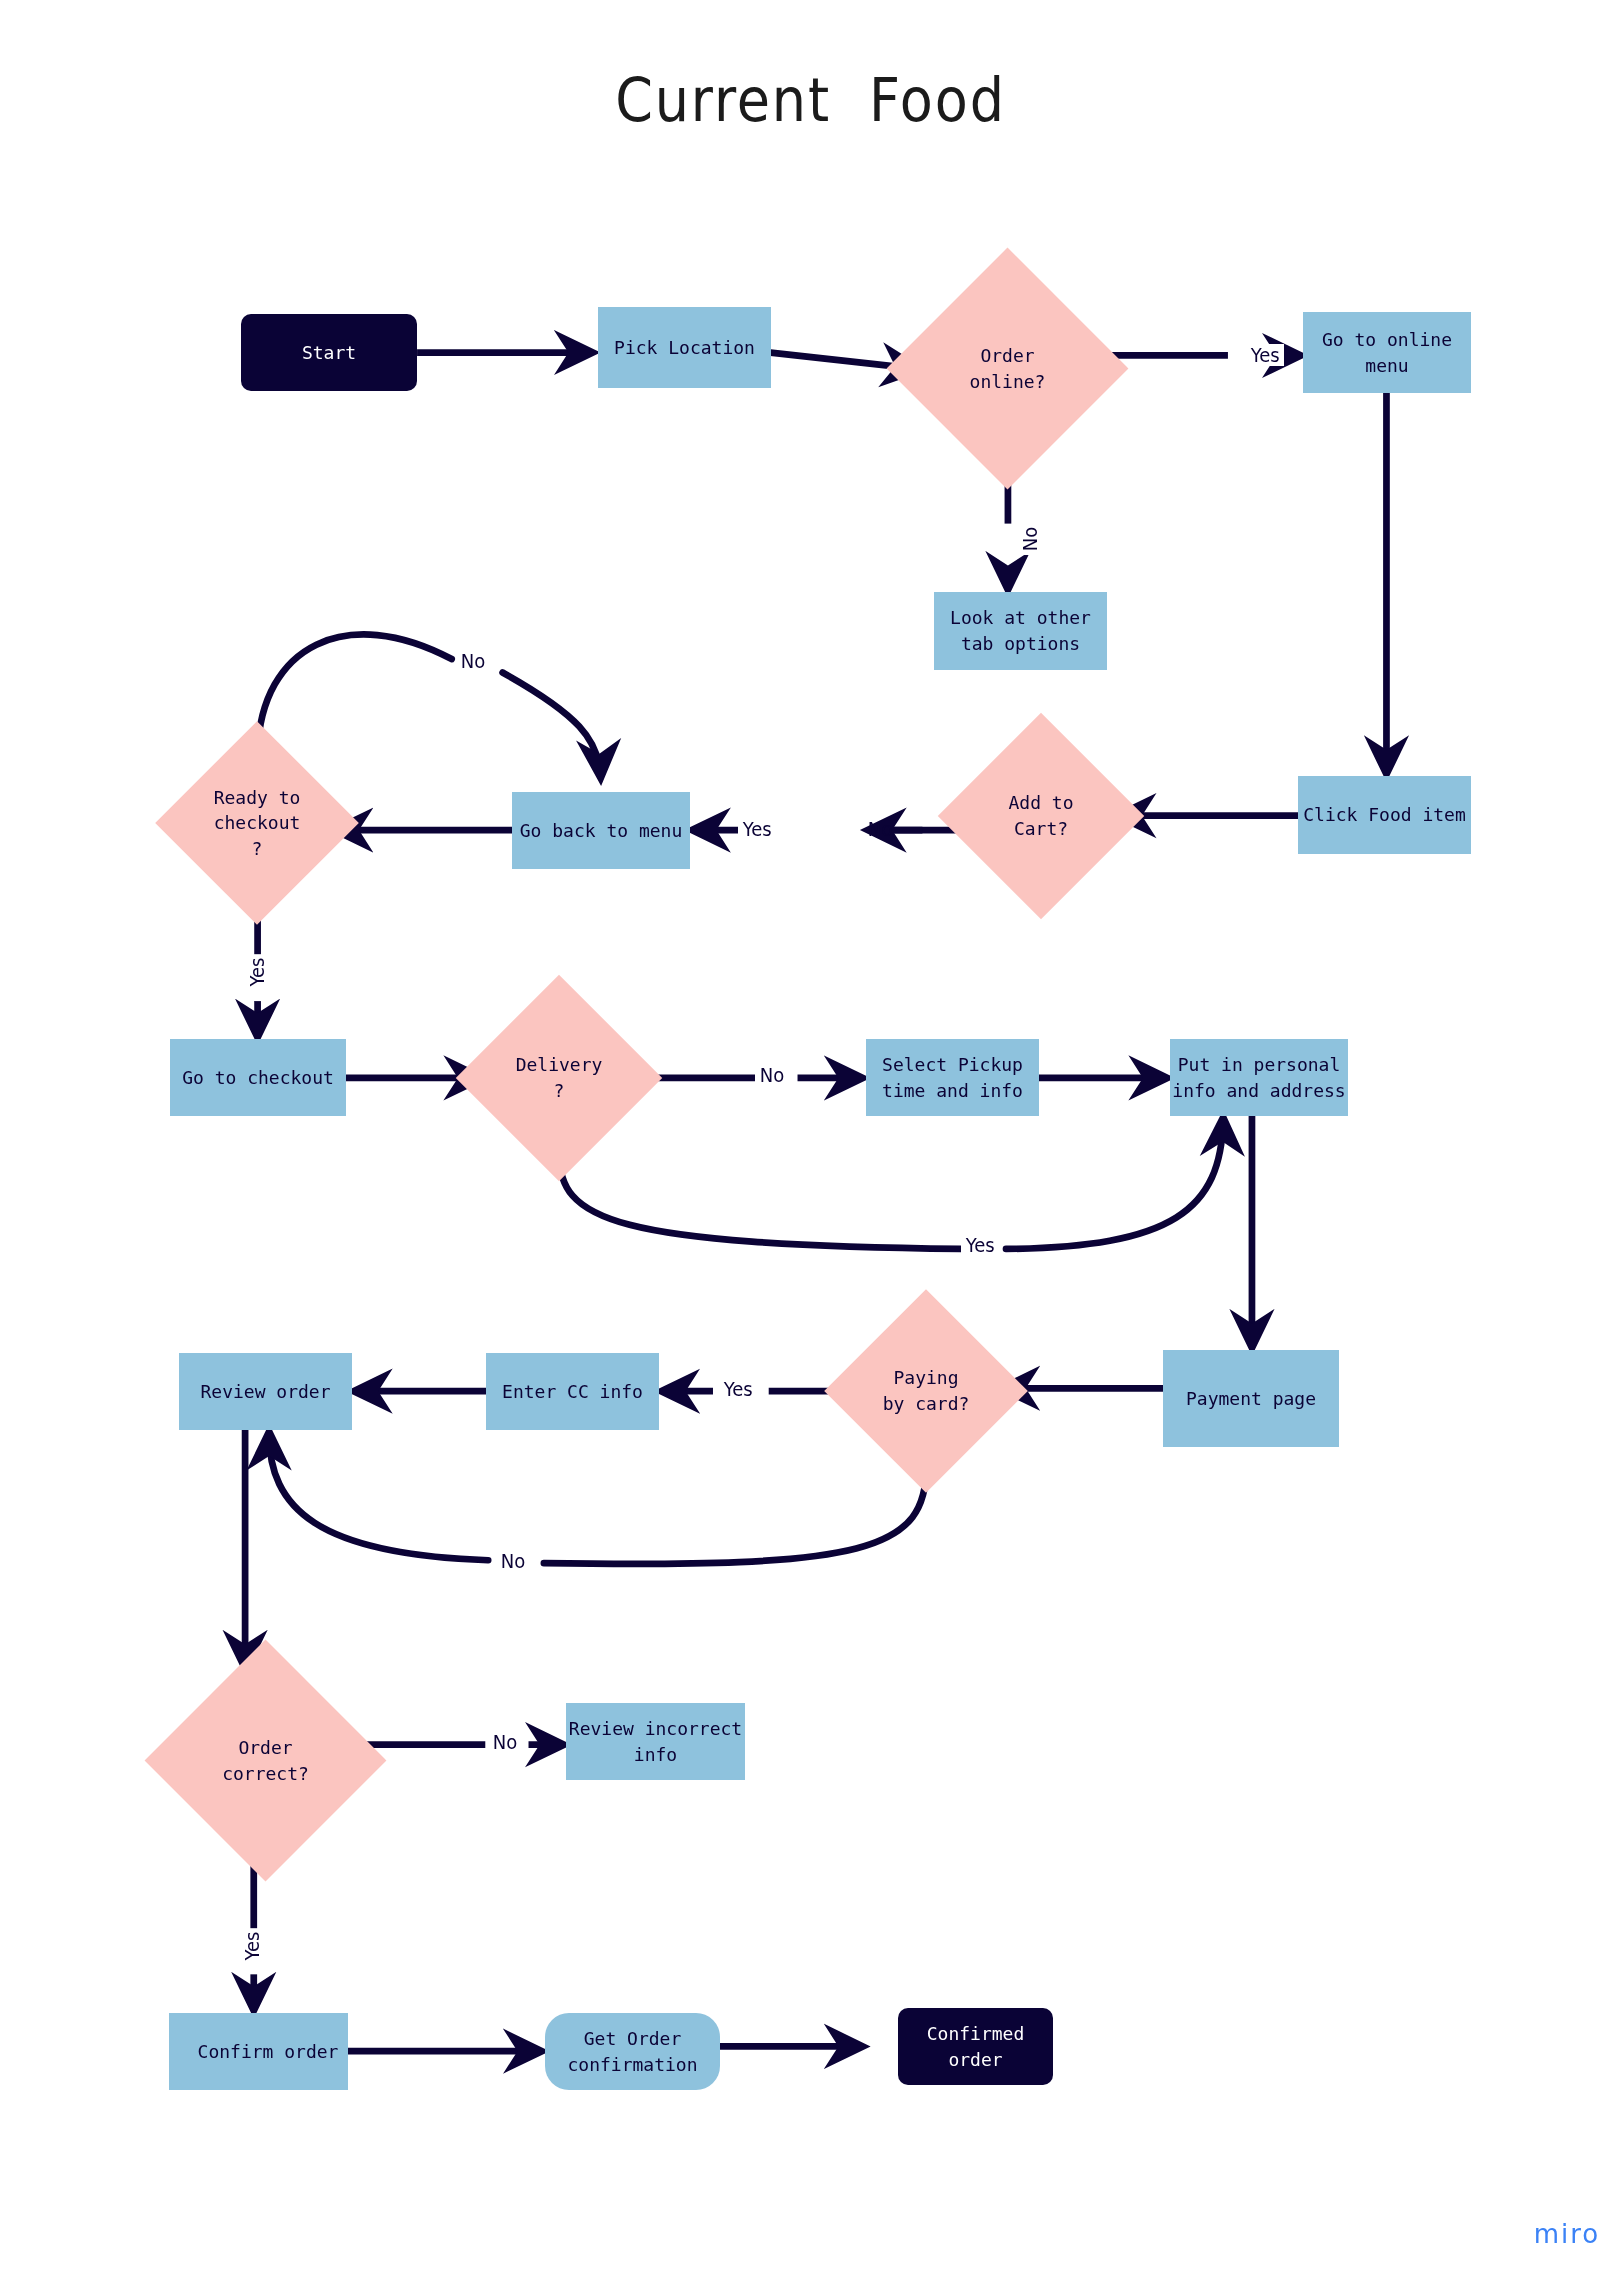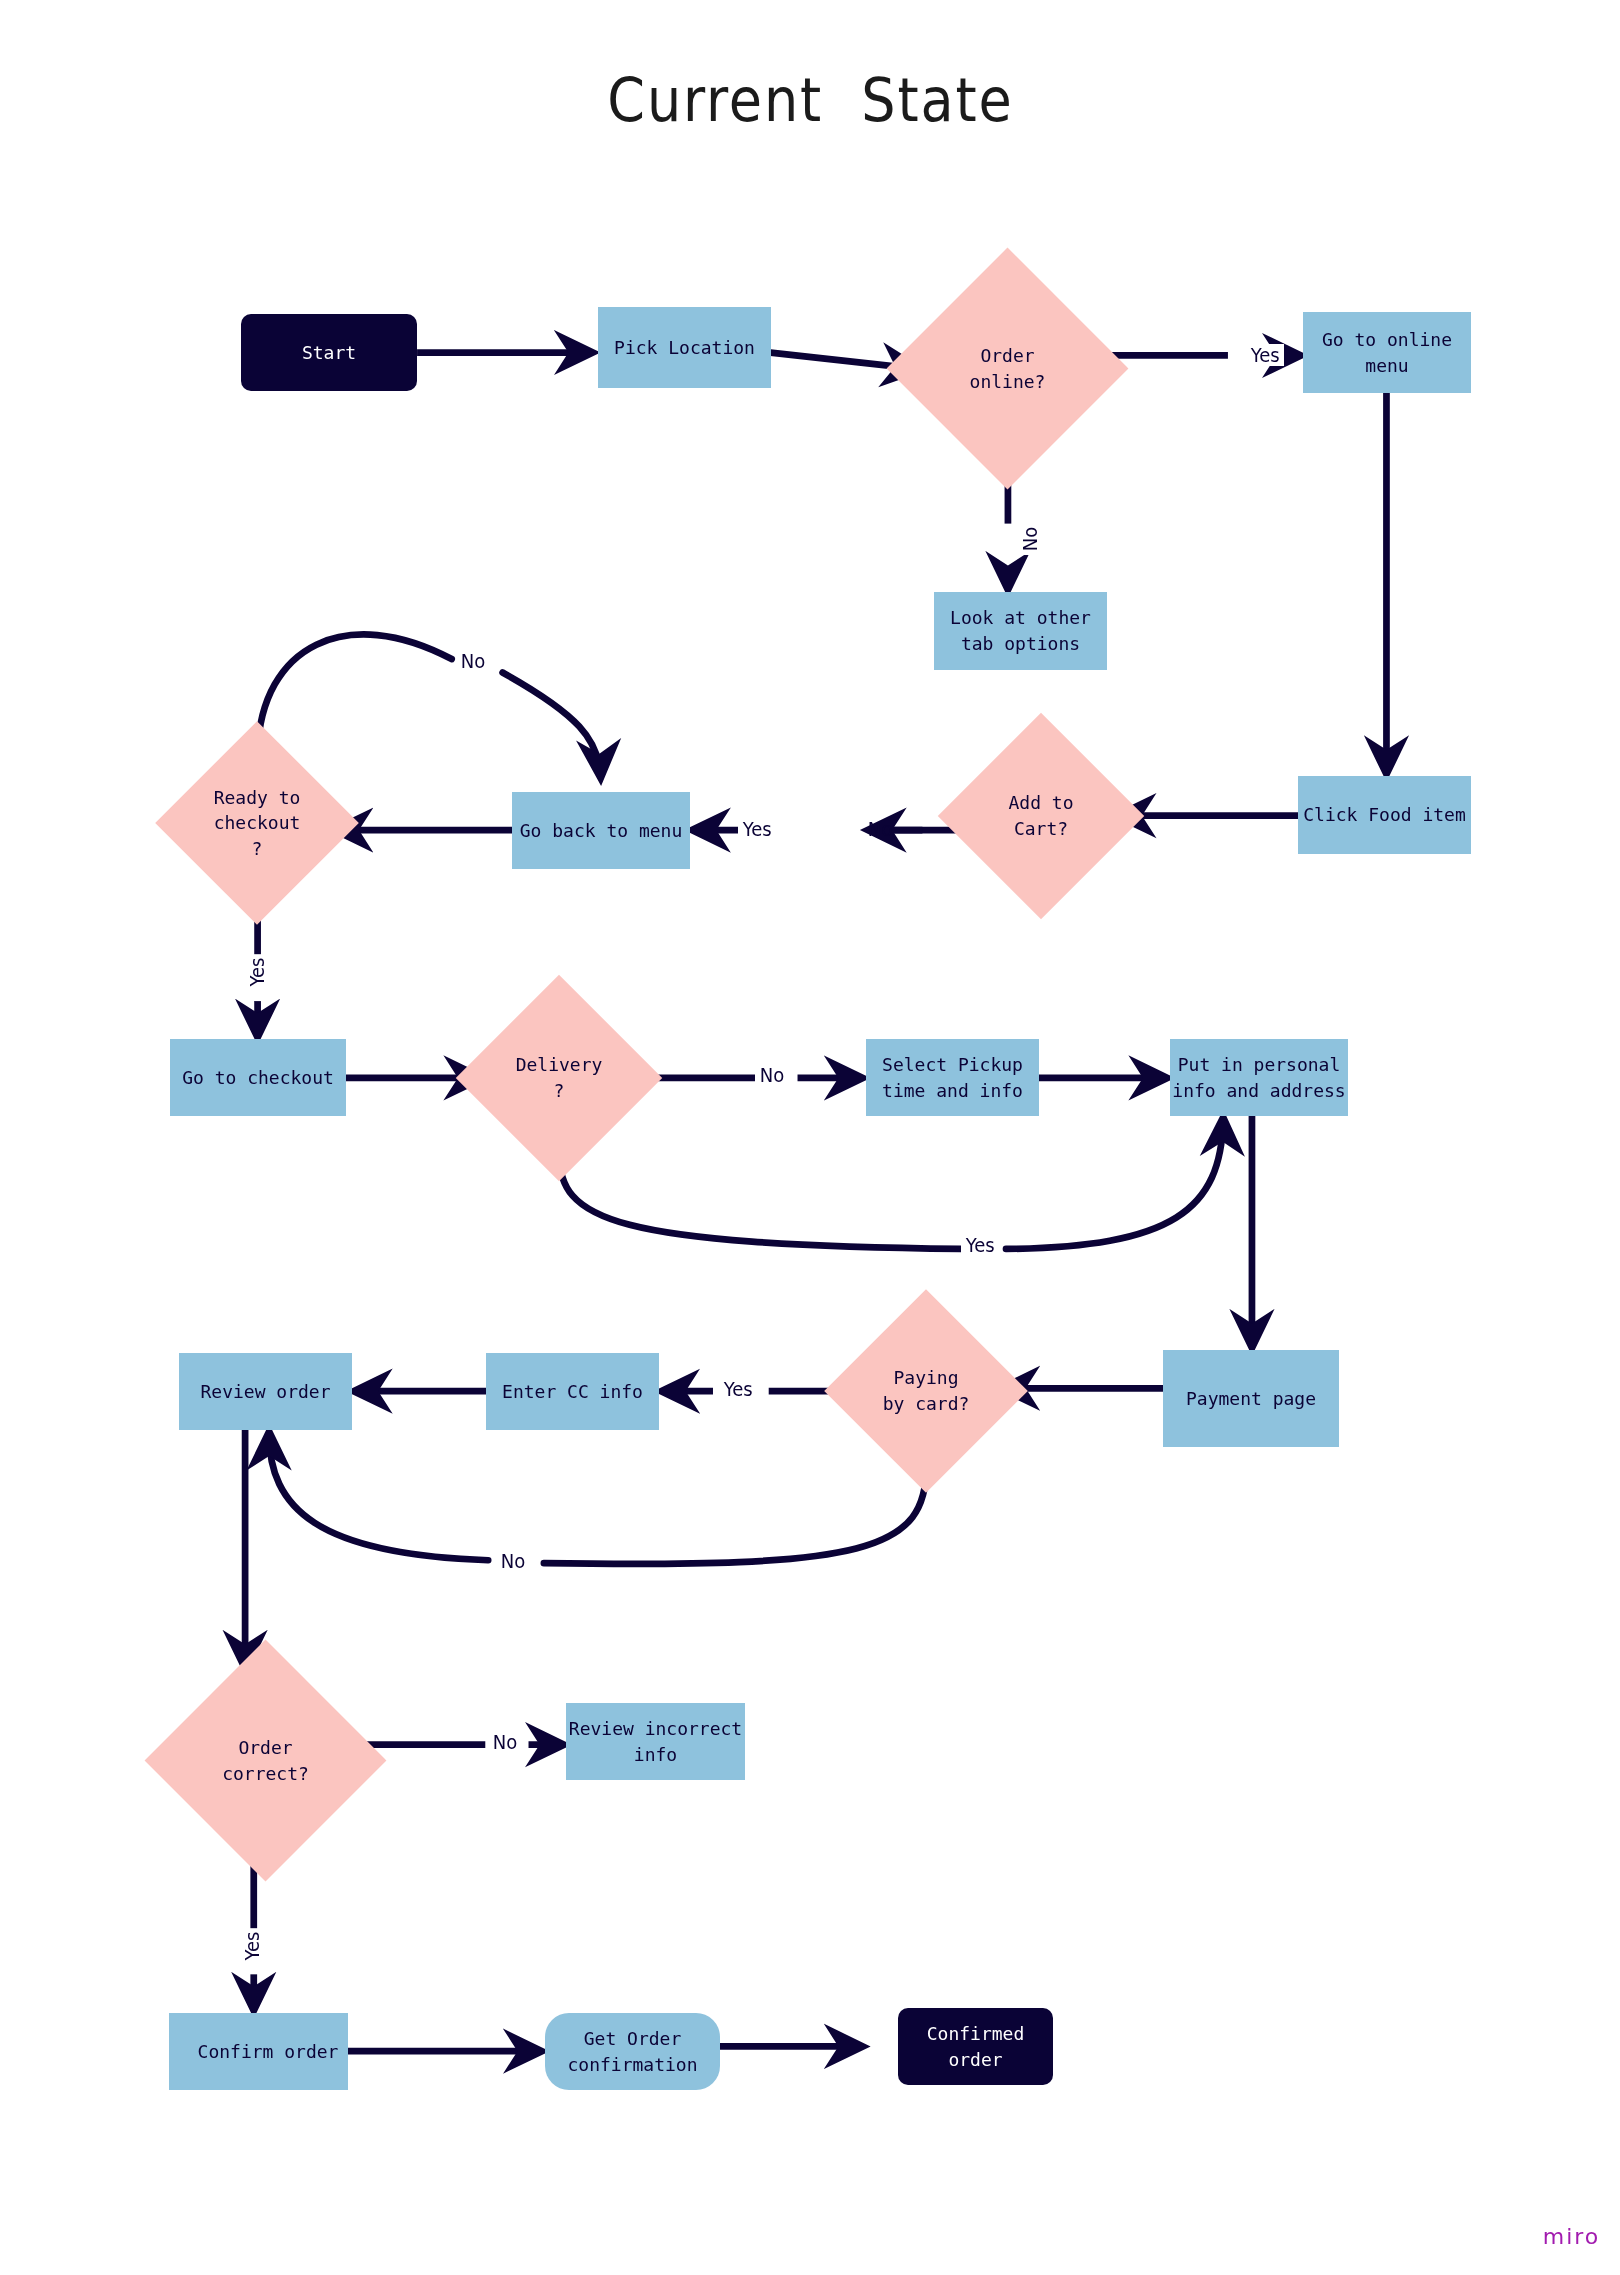--- a/index.html
+++ b/index.html
@@ -89,30 +89,30 @@
     padding: 0 3.8px;
   }
   .edge-label.overlap {
     background: transparent;
   }
   #miro-watermark {
     position: absolute;
     right: 21px;
     bottom: 27px;
     font-family: "DejaVu Sans", sans-serif;
-    font-size: 22px;
+    font-size: 26px;
     letter-spacing: 1.9px;
-    color: #a21caf;
+    color: #3b82f6;
     z-index: 5;
   }
 </style>
 </head>
 <body>
 
-<div id="page-title">Current  State</div>
+<div id="page-title">Current  Food</div>
 
 <svg id="canvas" viewBox="0 0 1687 2369" width="1621" height="2276" xmlns="http://www.w3.org/2000/svg">
   <defs>
     <marker id="ah" viewBox="0 0 12 12" refX="9.2" refY="6" markerWidth="7.2" markerHeight="7.2" orient="auto-start-reverse">
       <path d="M0,0.4 L11.6,6 L0,11.6 L3.6,6 Z" fill="#0b0336"></path>
     </marker>
   </defs>
 
   <g stroke="#0b0336" stroke-width="7" fill="none" stroke-linecap="butt">
 

